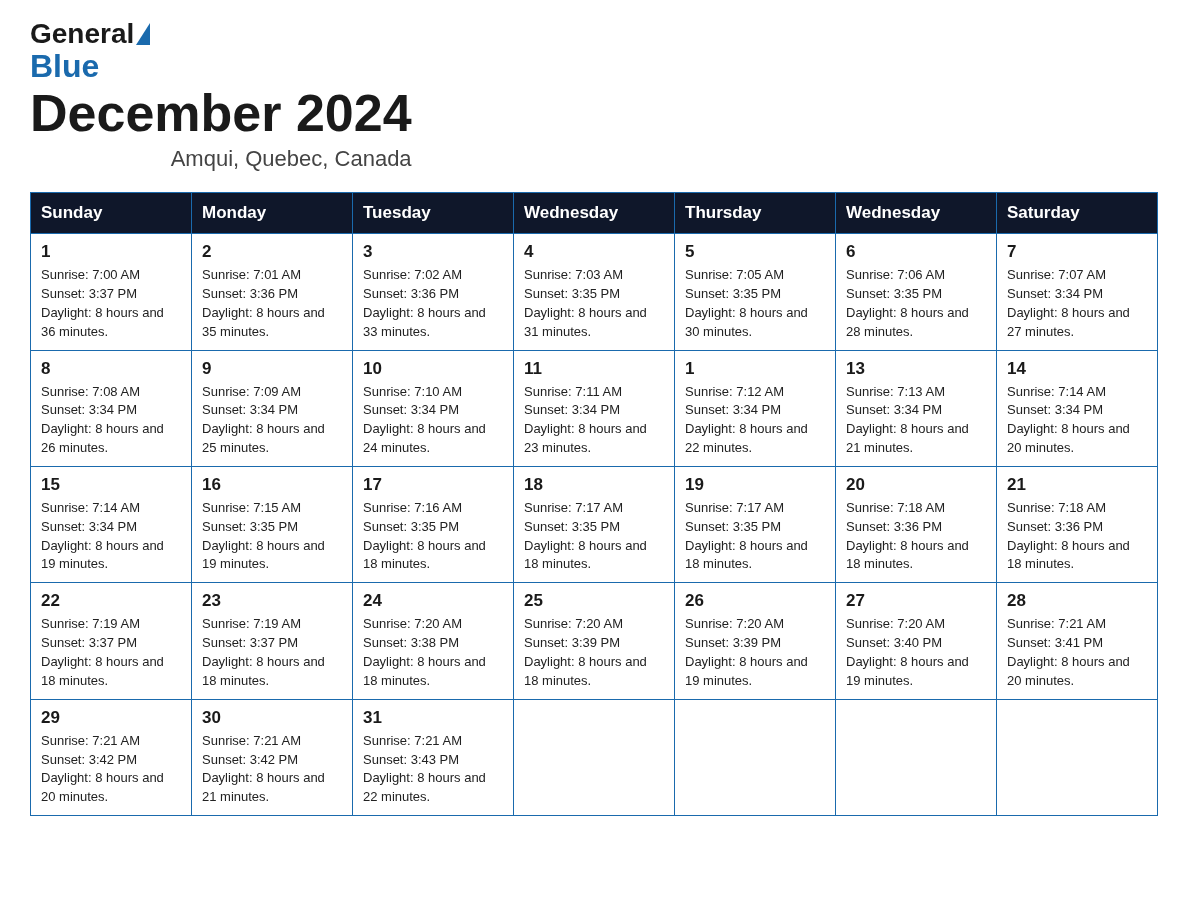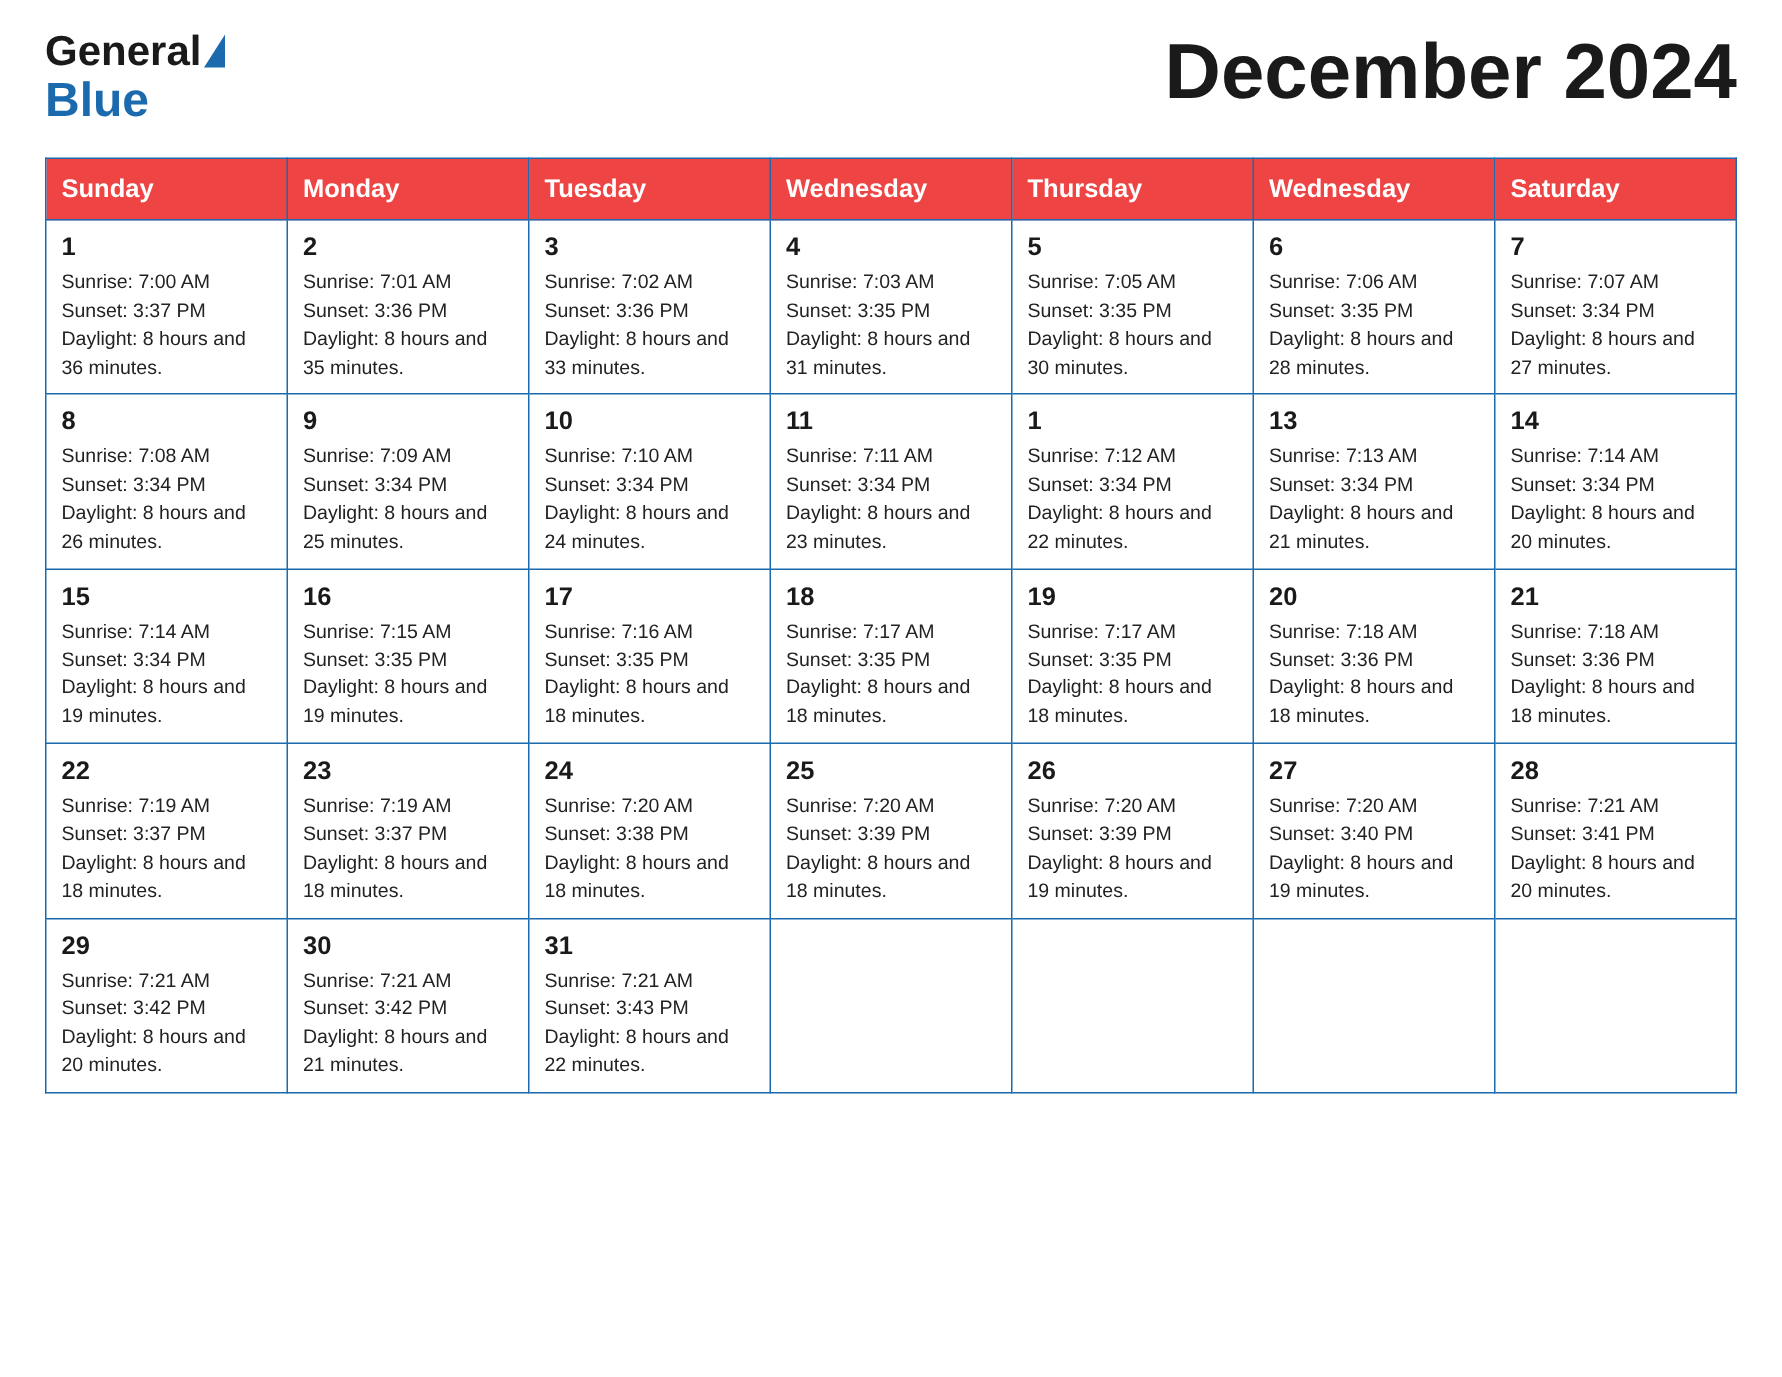--- a/index.html
+++ b/index.html
@@ -8,20 +8,21 @@
       background: #fff;
       width: 1188px;
       min-height: 918px;
       padding: 20px 30px;
     }
     .header {
       display: flex;
       justify-content: space-between;
       align-items: flex-start;
       margin-bottom: 20px;
+      flex-direction: column;
     }
     .logo {
       display: flex;
       flex-direction: column;
       align-items: flex-start;
     }
     .logo-text {
       display: flex;
       align-items: center;
       font-size: 28px;
@@ -55,21 +56,21 @@
     .location {
       font-size: 22px;
       color: #444;
       margin-top: 4px;
     }
     table {
       width: 100%;
       border-collapse: collapse;
     }
     th {
-      background-color: #ef4444;
+      background-color: #0f172a;
       color: #fff;
       font-size: 17px;
       font-weight: bold;
       padding: 10px 10px;
       text-align: left;
       border: 1px solid #1a6aad;
     }
     td {
       border: 1px solid #1a6aad;
       vertical-align: top;
@@ -96,20 +97,21 @@
 <div class="header">
   <div class="logo">
     <div class="logo-text">
       <span class="logo-general">General</span>
       <span class="logo-triangle"></span>
     </div>
     <div class="logo-blue">Blue</div>
   </div>
   <div class="title-block">
     <div class="month-title">December 2024</div>
+    <div class="location">Amqui, Quebec, Canada</div>
   </div>
 </div>
 
 <table>
   <thead>
     <tr>
       <th>Sunday</th>
       <th>Monday</th>
       <th>Tuesday</th>
       <th>Wednesday</th>

